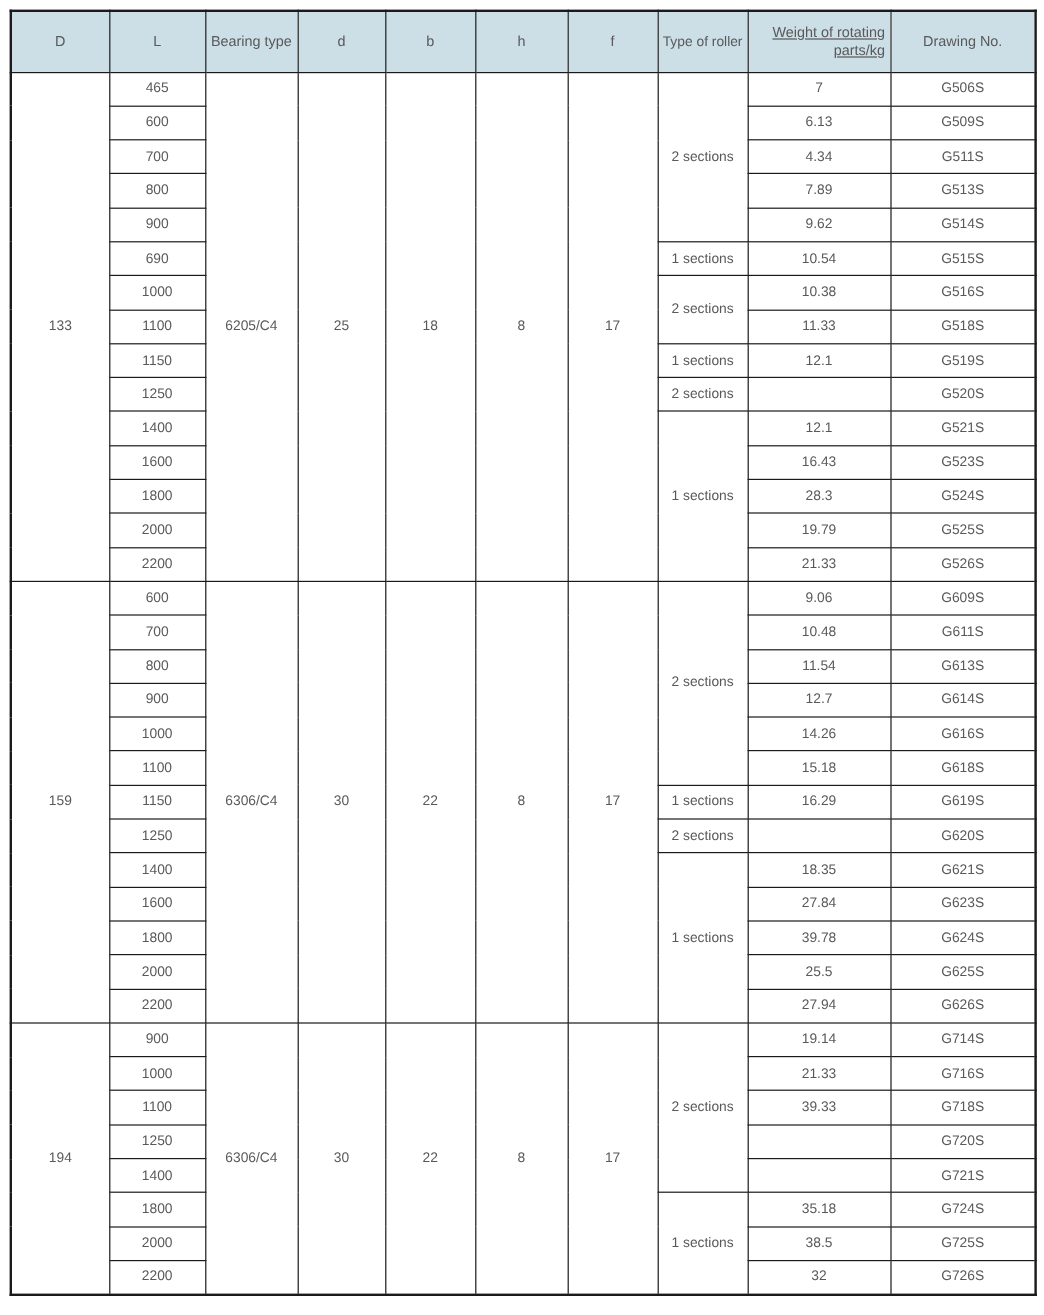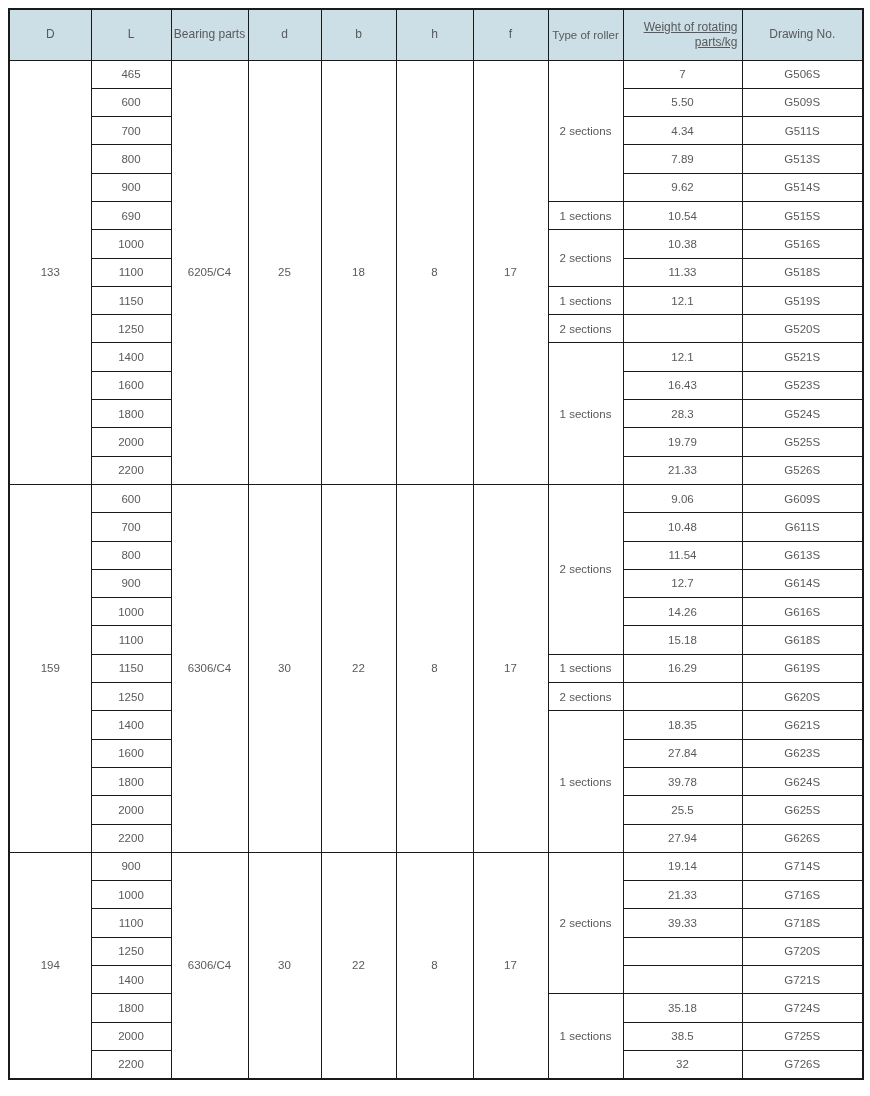--- a/index.html
+++ b/index.html
@@ -75,21 +75,21 @@
       <col style="width:77px">
       <col style="width:75px">
       <col style="width:75px">
       <col style="width:119px">
       <col style="width:121px">
     </colgroup>
     <thead>
       <tr id="header-row">
           <th>D</th>
           <th>L</th>
-          <th>Bearing parts</th>
+          <th>Bearing type</th>
           <th>d</th>
           <th>b</th>
           <th>h</th>
           <th>f</th>
           <th class="th-roller">Type of roller</th>
           <th class="th-weight">Weight of rotating parts/kg</th>
           <th>Drawing No.</th>
         </tr>
     </thead>
     <tbody id="table-body">
@@ -100,21 +100,21 @@
           <td rowspan="15">25</td>
           <td rowspan="15">18</td>
           <td rowspan="15">8</td>
           <td rowspan="15">17</td>
           <td rowspan="5">2 sections</td>
           <td>7</td>
           <td>G506S</td>
         </tr>
         <tr>
           <td>600</td>
-          <td>5.50</td>
+          <td>6.13</td>
           <td>G509S</td>
         </tr>
         <tr>
           <td>700</td>
           <td>4.34</td>
           <td>G511S</td>
         </tr>
         <tr>
           <td>800</td>
           <td>7.89</td>

